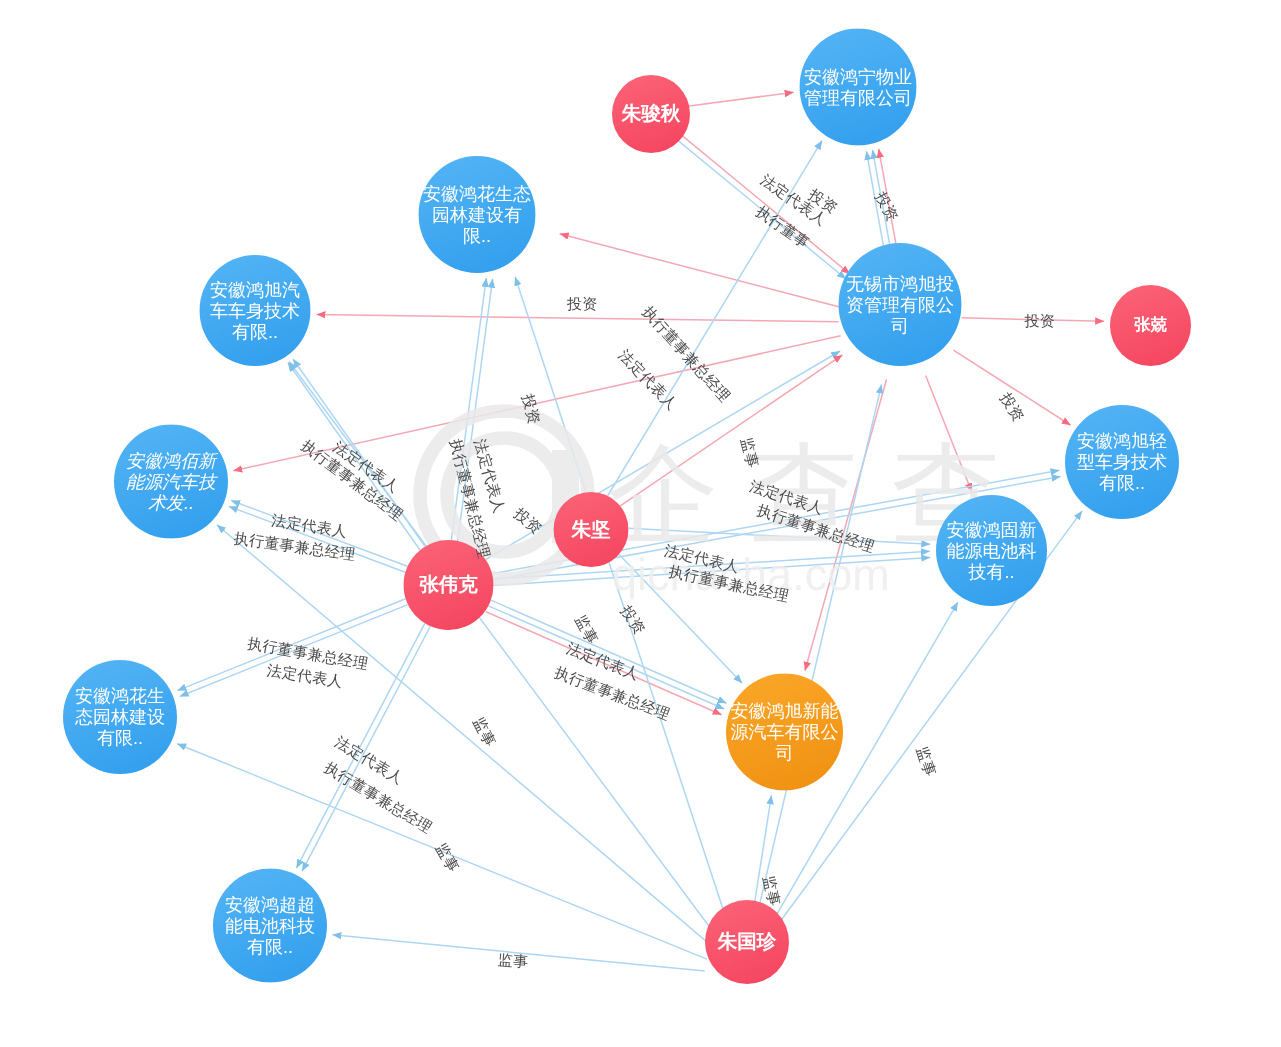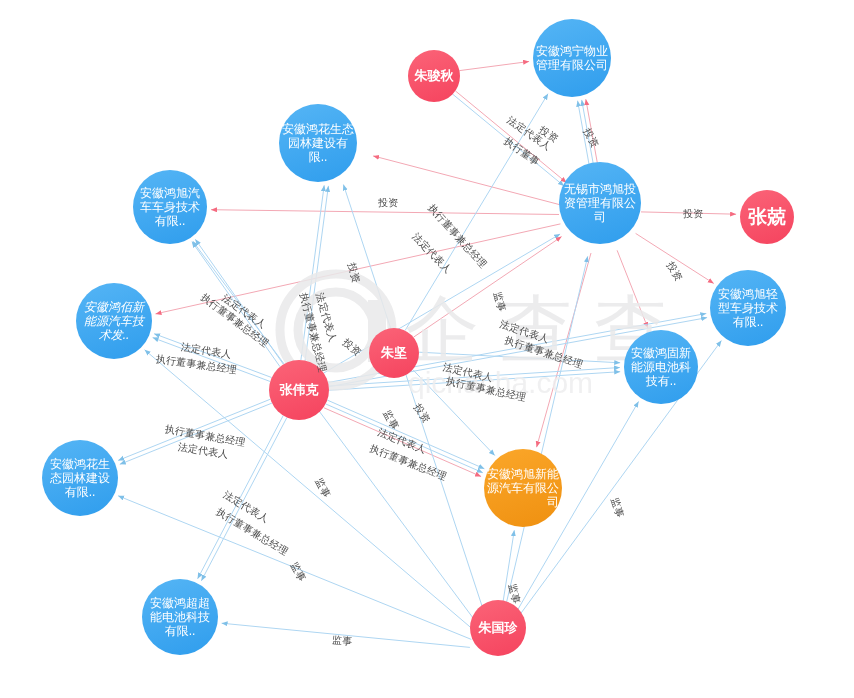--- a/index.html
+++ b/index.html
@@ -5,21 +5,21 @@
   html,body{margin:0;padding:0;background:#ffffff;}
   body{font-family:"Liberation Sans","DejaVu Sans",sans-serif;}
   #stage{position:relative;width:854px;height:698px;background:#fff;overflow:hidden;}
   #graph-svg{position:absolute;left:0;top:0;width:854px;height:698px;}
   .node{position:absolute;border-radius:50%;display:flex;align-items:center;justify-content:center;
         text-align:center;color:#fff;box-sizing:border-box;line-height:1.18;
         user-select:none;}
   .node .lbl{display:block;padding:0 3px;word-break:break-all;}
   .node.company{background:#3ba7f0;background-image:linear-gradient(160deg,#55b5f5 0%,#2f9ded 100%);}
   .node.person{background:#f9546b;background-image:linear-gradient(160deg,#fb6478 0%,#f5435e 100%);font-weight:bold;}
-  .node.focus{background:#f59a19;background-image:linear-gradient(160deg,#fba72a 0%,#ef9010 100%);text-align:right;}
+  .node.focus{background:#f59a19;background-image:linear-gradient(160deg,#fba72a 0%,#ef9010 100%);}
   .edge-label{position:absolute;color:#4a4a4a;white-space:nowrap;transform-origin:0 50%;
               font-size:10px;letter-spacing:.2px;pointer-events:none;}
   #watermark{position:absolute;left:0;top:0;width:854px;height:698px;pointer-events:none;}
   .wm-text{fill:#e9e9ea;}
   .wm-sub{fill:#eeeeef;}
   .wm-ring{fill:none;stroke:#e9e9ea;}
 </style>
 </head>
 <body>
 
@@ -101,21 +101,21 @@
       </div>
       <div class="node company" style="left: 279px; top: 104px; width: 78px; height: 78px; font-size: 12px; align-items: center;">
         <span class="lbl">安徽鸿花生态园林建设有限..</span>
       </div>
       <div class="node company" style="left: 133px; top: 170px; width: 74px; height: 74px; font-size: 12px;">
         <span class="lbl">安徽鸿旭汽车车身技术有限..</span>
       </div>
       <div class="node company" style="left: 559px; top: 162px; width: 82px; height: 82px; font-size: 12px;">
         <span class="lbl">无锡市鸿旭投资管理有限公司</span>
       </div>
-      <div class="node person" style="left: 740px; top: 190px; width: 54px; height: 54px; font-size: 19px;">
+      <div class="node person" style="left: 740px; top: 190px; width: 54px; height: 54px; font-size: 11px;">
         <span class="lbl">张兢</span>
       </div>
       <div class="node company" style="left: 76px; top: 283px; width: 76px; height: 76px; font-size: 12px; font-style: italic;">
         <span class="lbl">安徽鸿佰新能源汽车技术发..</span>
       </div>
       <div class="node company" style="left: 710px; top: 270px; width: 76px; height: 76px; font-size: 12px;">
         <span class="lbl">安徽鸿旭轻型车身技术有限..</span>
       </div>
       <div class="node company" style="left: 624px; top: 330px; width: 74px; height: 74px; font-size: 12px; justify-content: center;">
         <span class="lbl">安徽鸿固新能源电池科技有..</span>

